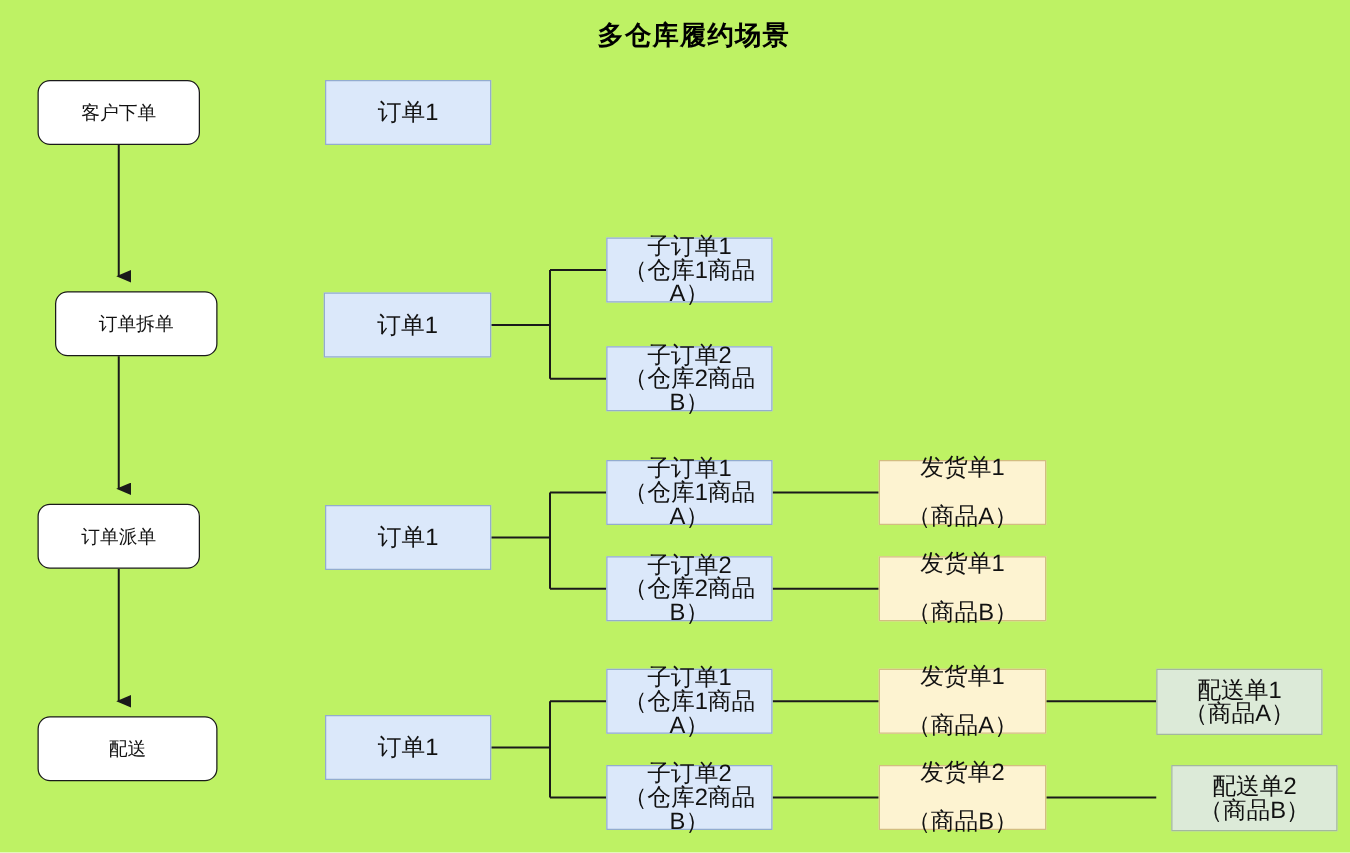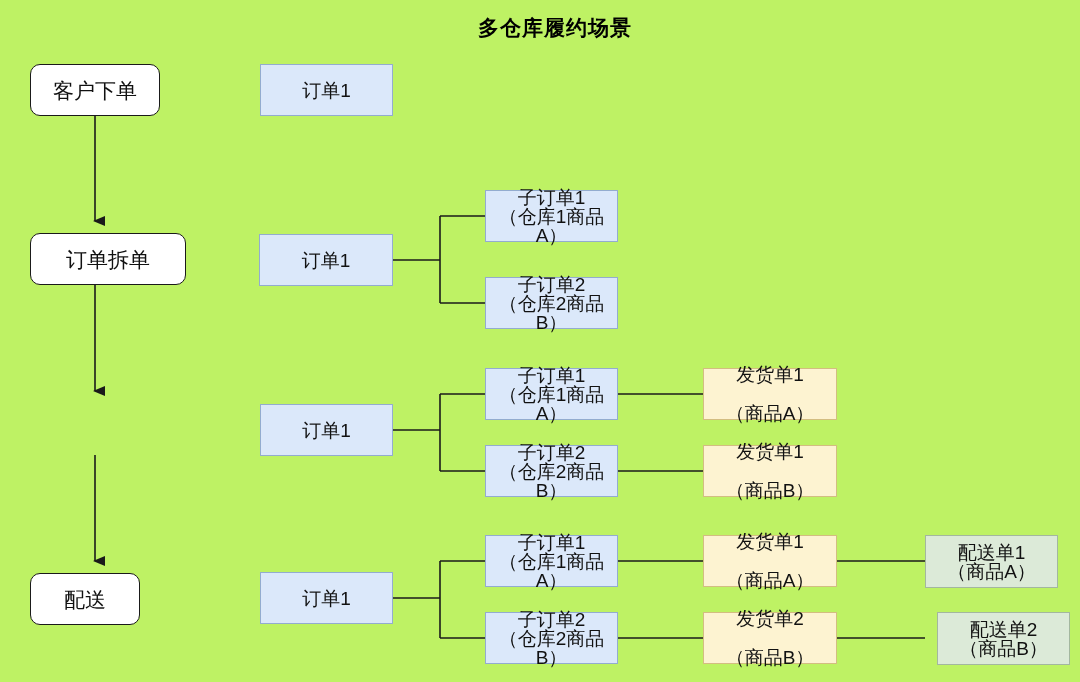--- a/index.html
+++ b/index.html
@@ -20,21 +20,21 @@
   .node{
     position:absolute;
     display:flex;flex-direction:column;align-items:center;justify-content:center;
     text-align:center;font-size:19px;line-height:19px;color:#111;
     box-sizing:border-box;
   }
   .stage{
     background:var(--stage-fill);
     border:1.6px solid var(--stage-border);
     border-radius:10px;
-    font-size:21px;
+    font-size:15px;
   }
   .blue{
     background:var(--blue-fill);
     border:1px solid var(--blue-border);
   }
   .yellow{
     background:var(--yellow-fill);
     border:1px solid var(--yellow-border);
     gap:20px;
   }
@@ -81,24 +81,27 @@
       <path d="M837,561 H925"></path>
       <path d="M837,638 H925"></path>
     </g>
   </svg>
 
   <div class="title">多仓库履约场景</div>
 
   <div class="node stage" style="left:30px;top:64px;width:130px;height:52px;">
     <span>客户下单</span>
   </div>
-  <div class="node stage" style="left:30px;top:233px;width:156px;height:52px;">
+  <div class="node stage" style="left:44px;top:233px;width:130px;height:52px;">
     <span>订单拆单</span>
   </div>
-  <div class="node stage" style="left:30px;top:573px;width:110px;height:52px;">
+  <div class="node stage" style="left:30px;top:403px;width:130px;height:52px;">
+    <span>订单派单</span>
+  </div>
+  <div class="node stage" style="left:30px;top:573px;width:144px;height:52px;">
     <span>配送</span>
   </div>
 
   <div class="node blue" style="left:260px;top:64px;width:133px;height:52px;">
     <span>订单1</span>
   </div>
 
   <div class="node blue" style="left:259px;top:234px;width:134px;height:52px;">
     <span>订单1</span>
   </div>

